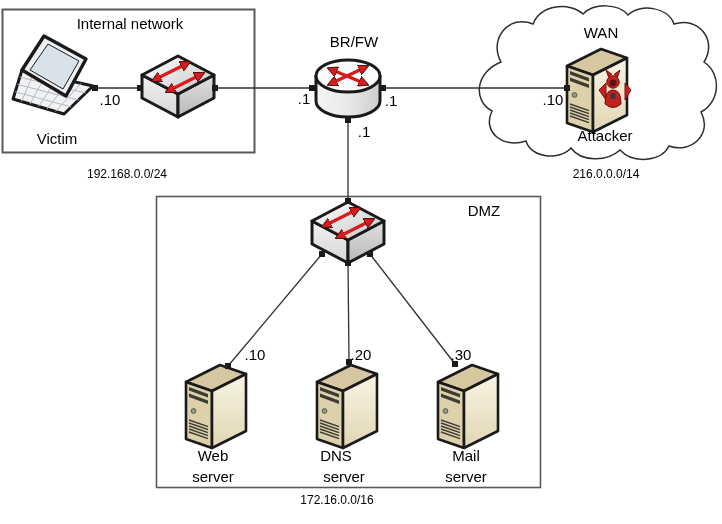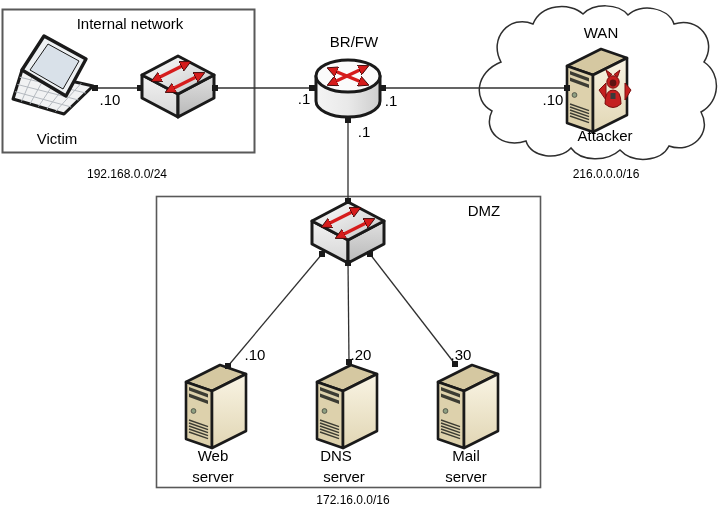--- a/index.html
+++ b/index.html
@@ -161,28 +161,28 @@
   <div class="lbl subnet" style="left:127px;top:175px">192.168.0.0/24</div>
 
   <div class="lbl" style="left:354px;top:42px">BR/FW</div>
   <div class="lbl" style="left:304px;top:99px">.1</div>
   <div class="lbl" style="left:391px;top:101px">.1</div>
   <div class="lbl" style="left:364px;top:132px">.1</div>
 
   <div class="lbl" style="left:601px;top:33px">WAN</div>
   <div class="lbl" style="left:553px;top:100px">.10</div>
   <div class="lbl" style="left:605px;top:136px">Attacker</div>
-  <div class="lbl subnet" style="left:606px;top:175px">216.0.0.0/16</div>
+  <div class="lbl subnet" style="left:606px;top:175px">216.0.0.0/14</div>
 
   <div class="lbl" style="left:484px;top:211px">DMZ</div>
   <div class="lbl" style="left:255px;top:355px">.10</div>
   <div class="lbl" style="left:361px;top:355px">.20</div>
   <div class="lbl" style="left:461px;top:355px">.30</div>
 
   <div class="lbl" style="left:213px;top:456px">Web</div>
   <div class="lbl" style="left:213px;top:477px">server</div>
   <div class="lbl" style="left:336px;top:456px">DNS</div>
   <div class="lbl" style="left:344px;top:477px">server</div>
   <div class="lbl" style="left:466px;top:456px">Mail</div>
   <div class="lbl" style="left:466px;top:477px">server</div>
 
-  <div class="lbl subnet" style="left:353px;top:501px">172.16.0.0/16</div>
+  <div class="lbl subnet" style="left:337px;top:501px">172.16.0.0/16</div>
 </div>
 
 </body></html>

